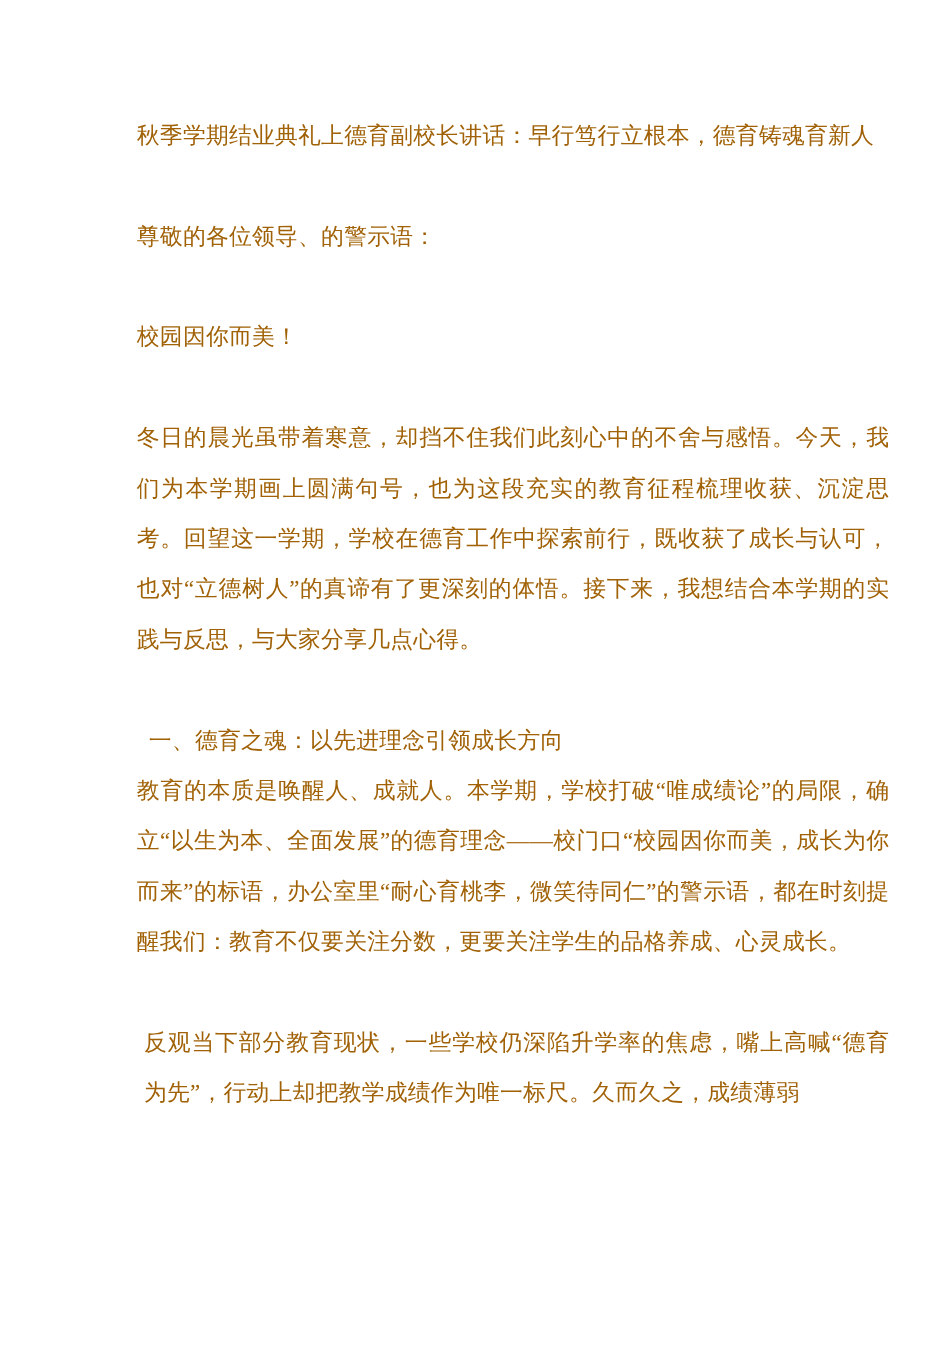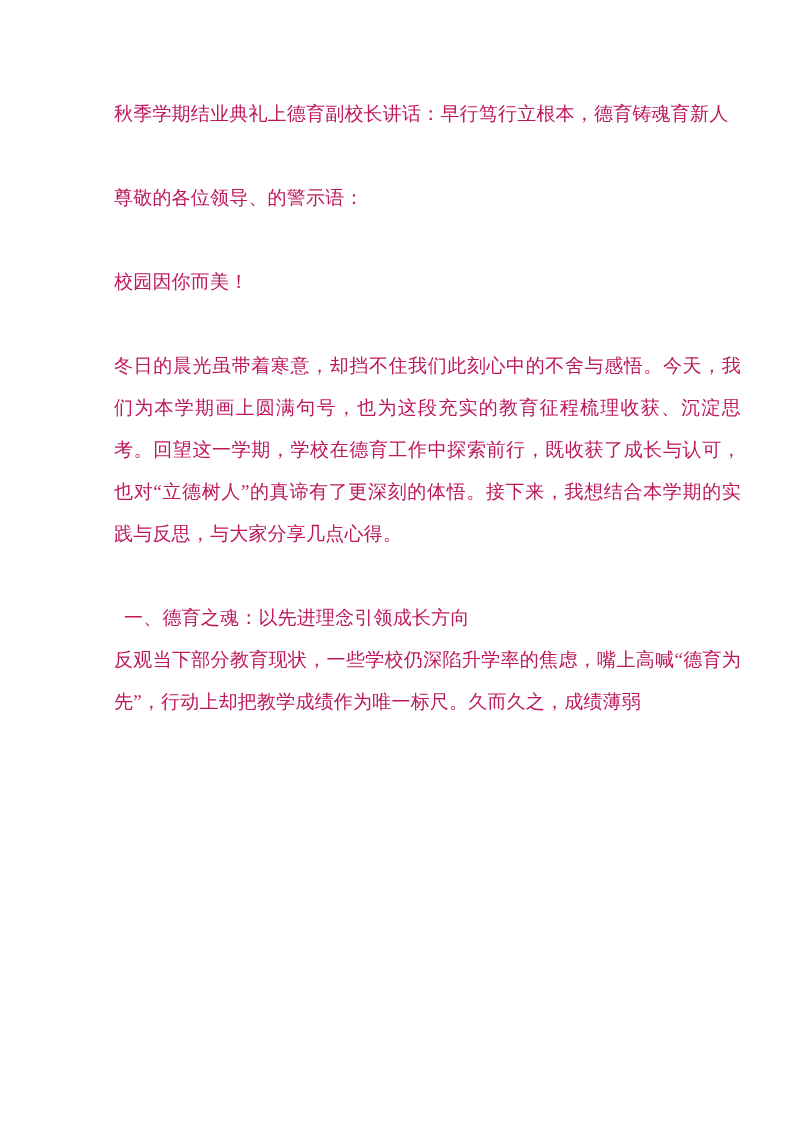--- a/index.html
+++ b/index.html
@@ -14,51 +14,53 @@
   }
   .page {
     box-sizing: border-box;
     width: 793px;
     height: 1122px;
     background: #ffffff;
     padding: 93px 52px 0 114px;
     font-family: "Liberation Serif", "DejaVu Serif", serif;
     font-size: 19px;
     line-height: 42px;
-    color: #be185d;
+    color: #a16207;
     text-align: justify;
     letter-spacing: 0.2px;
     overflow: hidden;
   }
   .para {
     margin: 0 0 42px 0;
     word-break: break-all;
   }
   .para.title {
     margin-bottom: 42px;
   }
   .para.heading {
     margin-bottom: 0;
     padding-left: 10px;
   }
   .para.last {
     margin-bottom: 0;
+    margin-left: 6px;
   }
 </style>
 </head>
 <body>
 
 <div class="page">
 
   <p class="para title">秋季学期结业典礼上德育副校长讲话：早行笃行立根本，德育铸魂育新人</p>
 
   <p class="para">尊敬的各位领导、的警示语：</p>
 
   <p class="para">校园因你而美！</p>
 
   <p class="para">冬日的晨光虽带着寒意，却挡不住我们此刻心中的不舍与感悟。今天，我们为本学期画上圆满句号，也为这段充实的教育征程梳理收获、沉淀思考。回望这一学期，学校在德育工作中探索前行，既收获了成长与认可，也对“立德树人”的真谛有了更深刻的体悟。接下来，我想结合本学期的实践与反思，与大家分享几点心得。</p>
 
   <p class="para heading">一、德育之魂：以先进理念引领成长方向</p>
 
+  <p class="para">教育的本质是唤醒人、成就人。本学期，学校打破“唯成绩论”的局限，确立“以生为本、全面发展”的德育理念——校门口“校园因你而美，成长为你而来”的标语，办公室里“耐心育桃李，微笑待同仁”的警示语，都在时刻提醒我们：教育不仅要关注分数，更要关注学生的品格养成、心灵成长。</p>
 
   <p class="para last">反观当下部分教育现状，一些学校仍深陷升学率的焦虑，嘴上高喊“德育为先”，行动上却把教学成绩作为唯一标尺。久而久之，成绩薄弱</p>
 
 </div>
 
 </body></html>

